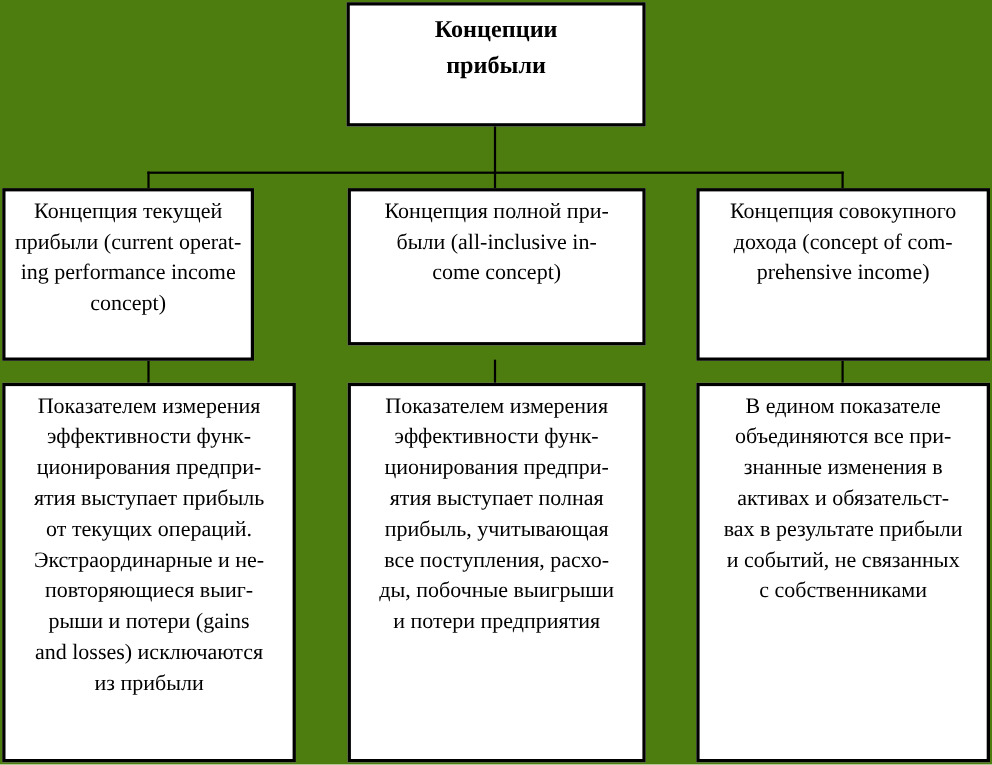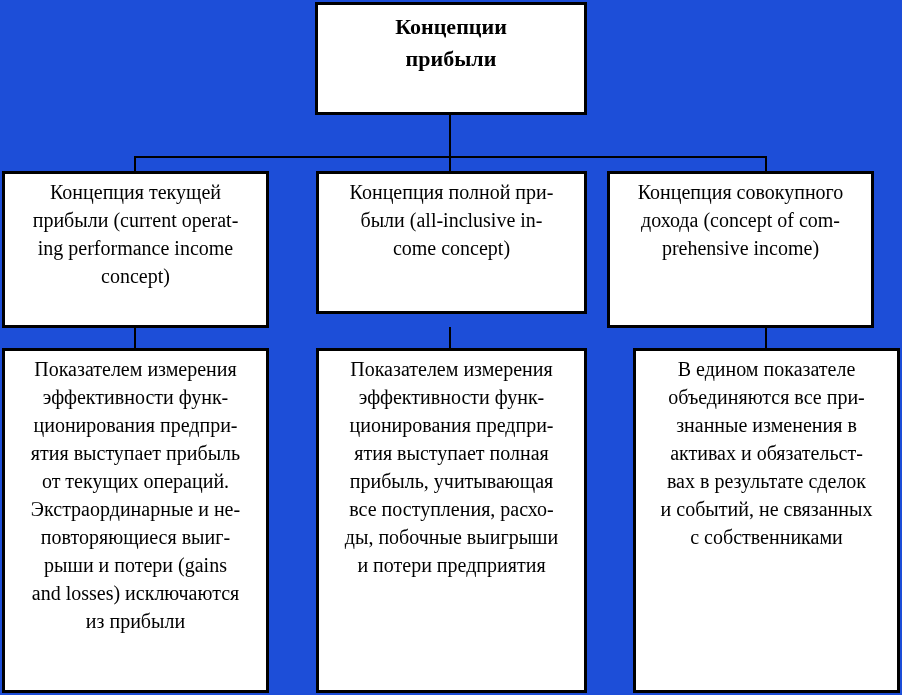--- a/index.html
+++ b/index.html
@@ -4,21 +4,21 @@
 <style>
   html, body {
     margin: 0;
     padding: 0;
     background: #ffffff;
   }
   .canvas {
     position: relative;
     width: 902px;
     height: 695px;
-    background: #1d4ed8;
+    background: #4d7c0f;
     font-family: "Liberation Serif", "DejaVu Serif", serif;
     color: #000000;
     overflow: hidden;
   }
   .box {
     position: absolute;
     box-sizing: border-box;
     border: 3px solid #000000;
     background: #ffffff;
     text-align: center;
@@ -32,23 +32,23 @@
   }
   .root-box {
     left: 315px; top: 2px; width: 272px; height: 113px;
   }
   .root-box .box-text {
     font-weight: bold;
     font-size: 22px;
     line-height: 32px;
     padding-top: 6px;
   }
-  .mid-left   { left: 2px;   top: 171px; width: 267px; height: 157px; }
+  .mid-left   { left: 2px;   top: 171px; width: 229px; height: 157px; }
   .mid-center { left: 316px; top: 171px; width: 271px; height: 143px; }
-  .mid-right  { left: 607px; top: 171px; width: 267px; height: 157px; }
+  .mid-right  { left: 633px; top: 171px; width: 267px; height: 157px; }
   .bot-left   { left: 2px;   top: 348px; width: 267px; height: 345px; }
   .bot-center { left: 316px; top: 348px; width: 271px; height: 345px; }
   .bot-right  { left: 633px; top: 348px; width: 267px; height: 345px; }
   .line {
     position: absolute;
     background: #000000;
   }
   .v-root      { left: 449px; top: 115px; width: 2px; height: 43px; }
   .h-dist      { left: 134px; top: 156px; width: 633px; height: 2px; }
   .stub-l-top  { left: 134px; top: 156px; width: 2px; height: 16px; }
@@ -115,18 +115,18 @@
   <div class="box mid-right">
     <span class="box-text">Концепция совокупного
 дохода (concept of com-
 prehensive income)</span>
   </div>
   <div class="box bot-right">
     <span class="box-text">В едином показателе
 объединяются все при-
 знанные изменения в
 активах и обязательст-
-вах в результате сделок
+вах в результате прибыли
 и событий, не связанных
 с собственниками</span>
   </div>
 
 </div>
 
 </body></html>

